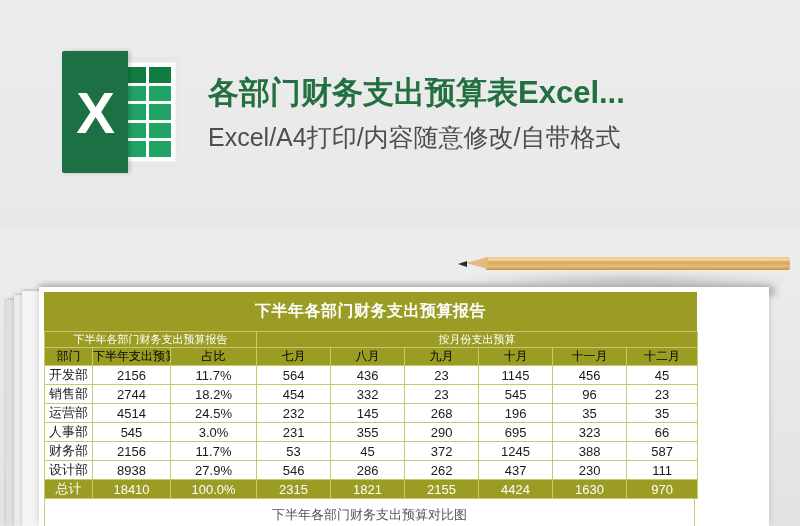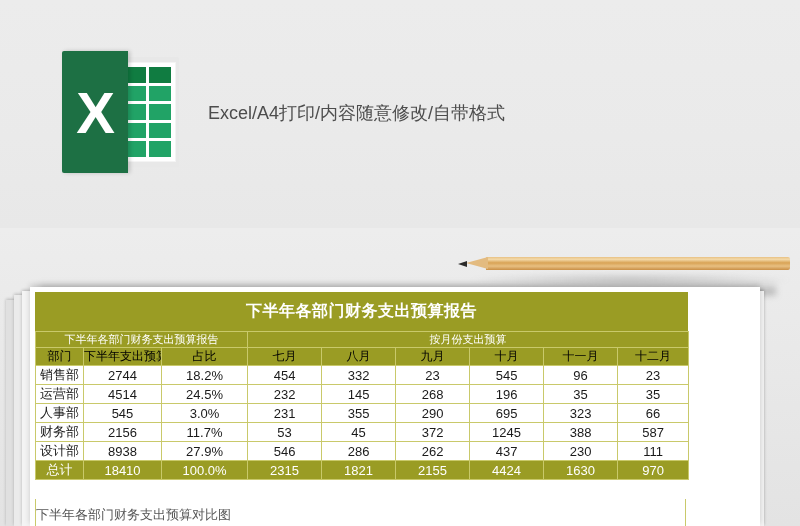--- a/index.html
+++ b/index.html
@@ -90,21 +90,21 @@
   #promo-title {
     color: #226f3f;
     font-size: 31px;
     font-weight: bold;
     letter-spacing: 0px;
     white-space: nowrap;
     line-height: 1.1;
   }
   #promo-subtitle {
     color: #4d4d4d;
-    font-size: 18px;
+    font-size: 25px;
     font-weight: normal;
     white-space: nowrap;
     line-height: 1.1;
   }
 
   
   #desk {
     position: absolute;
     left: 0; top: 228px;
     width: 800px; height: 298px;
@@ -164,21 +164,21 @@
     position: absolute;
     background: #f2f2f2;
     box-shadow: 0 -1px 3px rgba(0,0,0,0.22);
   }
   #stack-1 { left: 6px;  top: 300px; width: 752px; height: 226px; background:#e0e0e0; }
   #stack-2 { left: 14px; top: 295px; width: 748px; height: 231px; background:#ebebeb; }
   #stack-3 { left: 22px; top: 291px; width: 742px; height: 235px; background:#f4f4f4; }
 
   #document {
     position: absolute;
-    left: 30px; top: 287px;
+    left: 39px; top: 287px;
     width: 730px; height: 239px;
     background: #ffffff;
     box-shadow: 0 -2px 6px rgba(0,0,0,0.18);
     overflow: hidden;
   }
 
   
   #sheet {
     position: absolute;
     left: 5px;
@@ -254,20 +254,21 @@
     left: 5px;
     top: 212px;
     width: 651px;
     height: 40px;
     border: 1px solid #c9c96a;
     border-top: none;
     background: #ffffff;
     box-sizing: border-box;
   }
   #chart-caption {
+    text-align: center;
     color: #565656;
     font-size: 13px;
     padding-top: 7px;
   }
 </style>
 </head>
 <body>
 
 <div id="promo-banner">
 
@@ -283,20 +284,21 @@
       <div class="xl-cell"></div>
       <div class="xl-cell"></div>
       <div class="xl-cell"></div>
       <div class="xl-cell"></div>
     </div>
     <div class="xl-panel"></div>
     <div class="xl-x">X</div>
   </div>
 
   <div id="promo-text">
+    <div id="promo-title">各部门财务支出预算表Excel...</div>
     <div id="promo-subtitle">Excel/A4打印/内容随意修改/自带格式</div>
   </div>
 
 </div>
 
 <div id="desk"></div>
 
 <div id="pencil-shadow"></div>
 <div id="pencil">
   <div id="pencil-body"></div>
@@ -339,20 +341,31 @@
           <td>占比</td>
           <td>七月</td>
           <td>八月</td>
           <td>九月</td>
           <td>十月</td>
           <td>十一月</td>
           <td>十二月</td>
         </tr>
 
         <tr class="data-row">
+          <td class="dept">开发部</td>
+          <td>2156</td>
+          <td>11.7%</td>
+          <td>564</td>
+          <td>436</td>
+          <td>23</td>
+          <td>1145</td>
+          <td>456</td>
+          <td>45</td>
+        </tr>
+        <tr class="data-row">
           <td class="dept">销售部</td>
           <td>2744</td>
           <td>18.2%</td>
           <td>454</td>
           <td>332</td>
           <td>23</td>
           <td>545</td>
           <td>96</td>
           <td>23</td>
         </tr>

